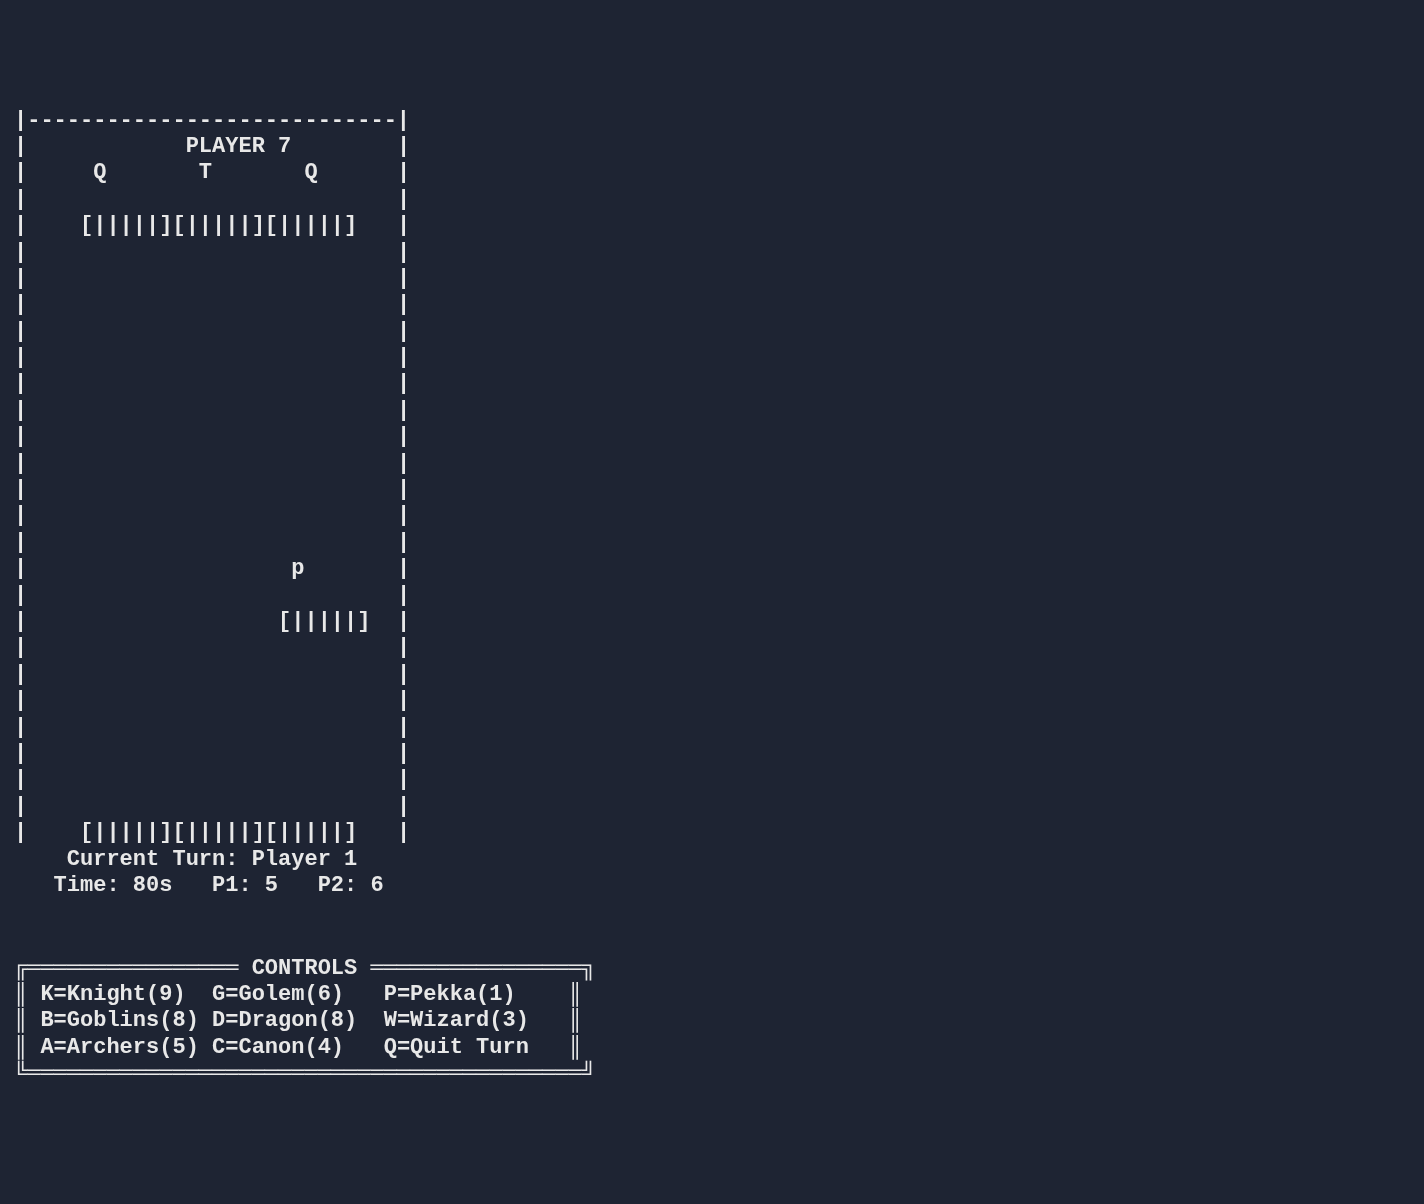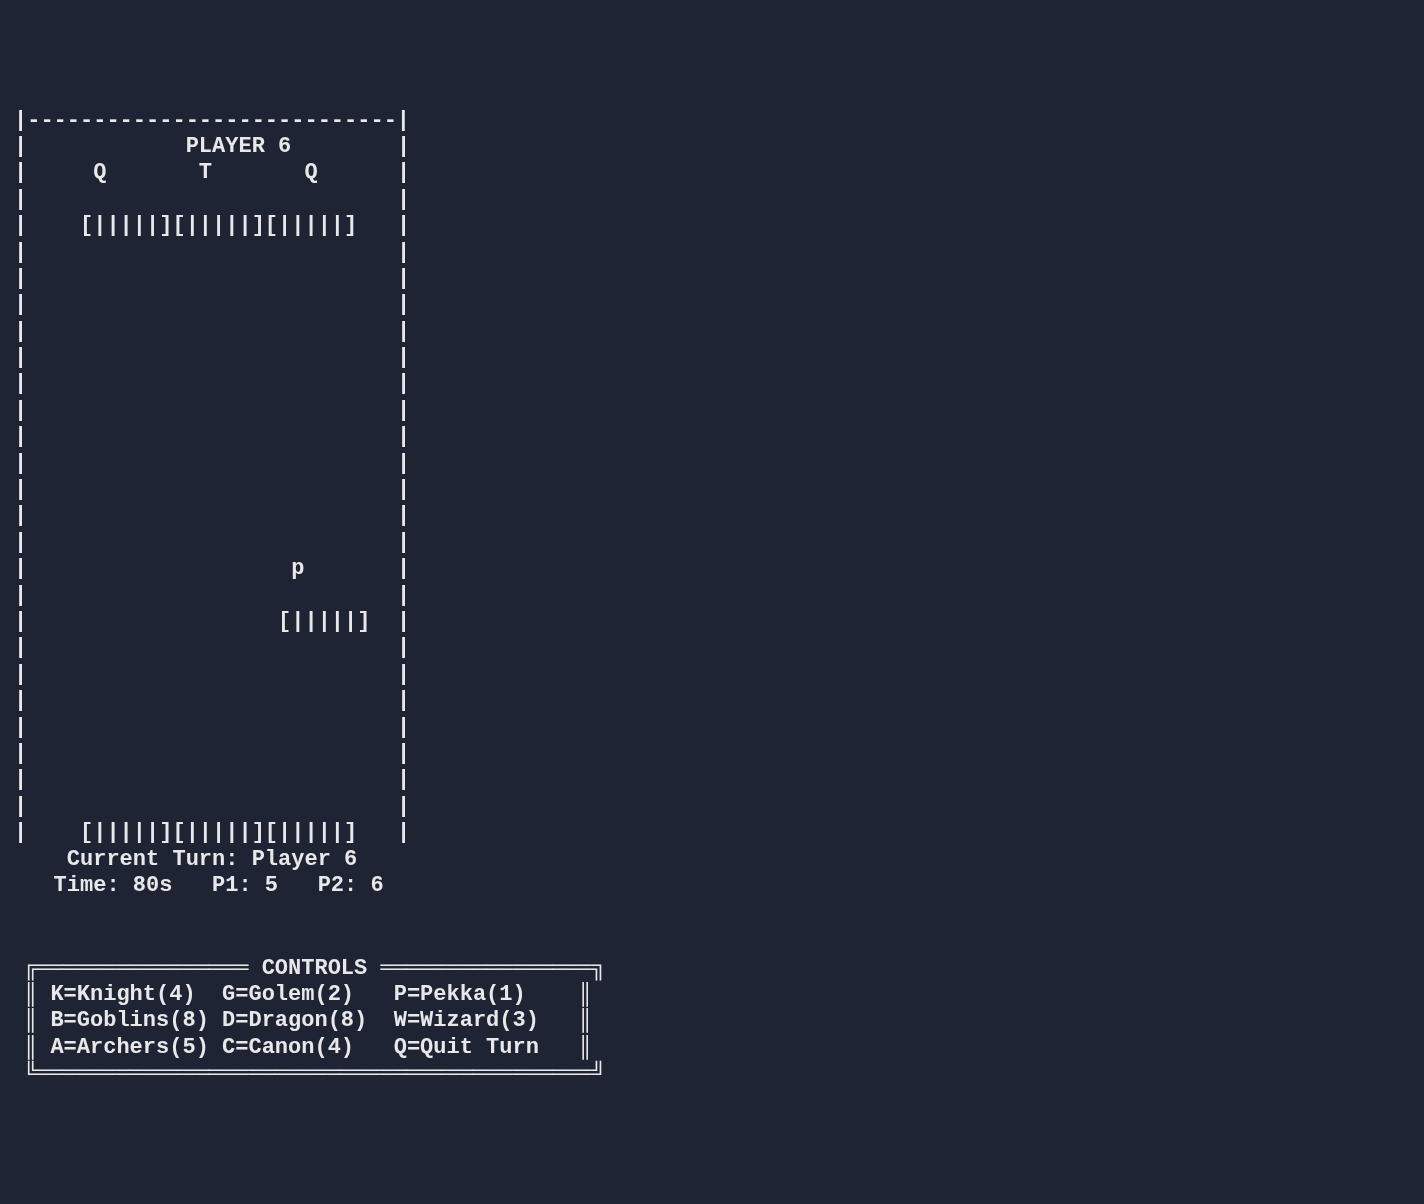--- a/index.html
+++ b/index.html
@@ -19,31 +19,31 @@
       width: 1424px;
       height: 1204px;
       overflow: hidden;
     }
     .game-container {
       padding-top: 2px;
       padding-left: 14px;
     }
     .controls-container {
       margin-top: 30px;
-      margin-left: 24px;
+      margin-left: 14px;
       font-family: Liberation Mono, monospace;
     }
   </style>
 </head>
 <body>
 
 
 
 <div class="game-container"><span>|----------------------------|</span>
-<span>|</span><span>            PLAYER 6</span>        <span>|</span>
+<span>|</span><span>            PLAYER 7</span>        <span>|</span>
 <span>|</span><span>     Q       T       Q</span>      <span>|</span>
 <span>|</span>                            <span>|</span>
 <span>|</span><span>    [|||||][|||||][|||||]</span>   <span>|</span>
 <span>|</span>                            <span>|</span>
 <span>|</span>                            <span>|</span>
 <span>|</span>                            <span>|</span>
 <span>|</span>                            <span>|</span>
 <span>|</span>                            <span>|</span>
 <span>|</span>                            <span>|</span>
 <span>|</span>                            <span>|</span>
@@ -56,22 +56,22 @@
 <span>|</span>                            <span>|</span>
 <span>|</span><span>                   [|||||]</span>  <span>|</span>
 <span>|</span>                            <span>|</span>
 <span>|</span>                            <span>|</span>
 <span>|</span>                            <span>|</span>
 <span>|</span>                            <span>|</span>
 <span>|</span>                            <span>|</span>
 <span>|</span>                            <span>|</span>
 <span>|</span>                            <span>|</span>
 <span>|</span><span>    [|||||][|||||][|||||]</span>   <span>|</span>
-<span>    Current Turn: Player 6</span>
+<span>    Current Turn: Player 1</span>
 <span>   Time: 80s   P1: 5   P2: 6</span></div>
 <div class="controls-container">╔════════════════ <span>CONTROLS</span> ════════════════╗
-║ <span>K=Knight(4)</span>  <span>G=Golem(2)</span>   <span>P=Pekka(1)</span>    ║
+║ <span>K=Knight(9)</span>  <span>G=Golem(6)</span>   <span>P=Pekka(1)</span>    ║
 ║ <span>B=Goblins(8)</span> <span>D=Dragon(8)</span>  <span>W=Wizard(3)</span>   ║
 ║ <span>A=Archers(5)</span> <span>C=Canon(4)</span>   <span>Q=Quit Turn</span>   ║
 ╚══════════════════════════════════════════╝</div>
 
 
 
 
 </body></html>

